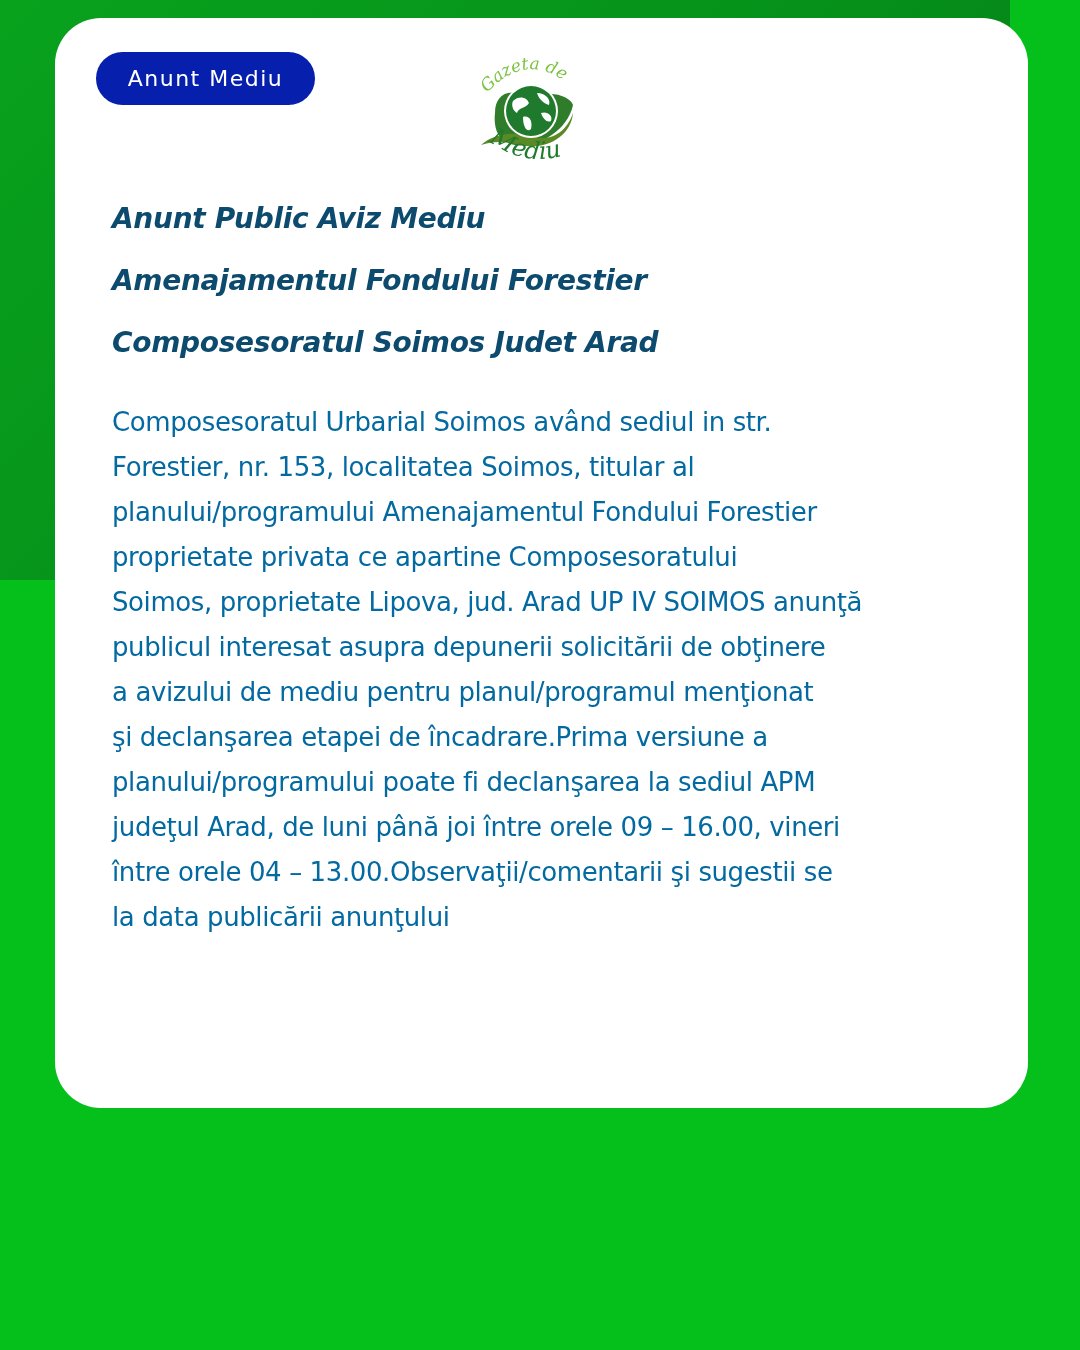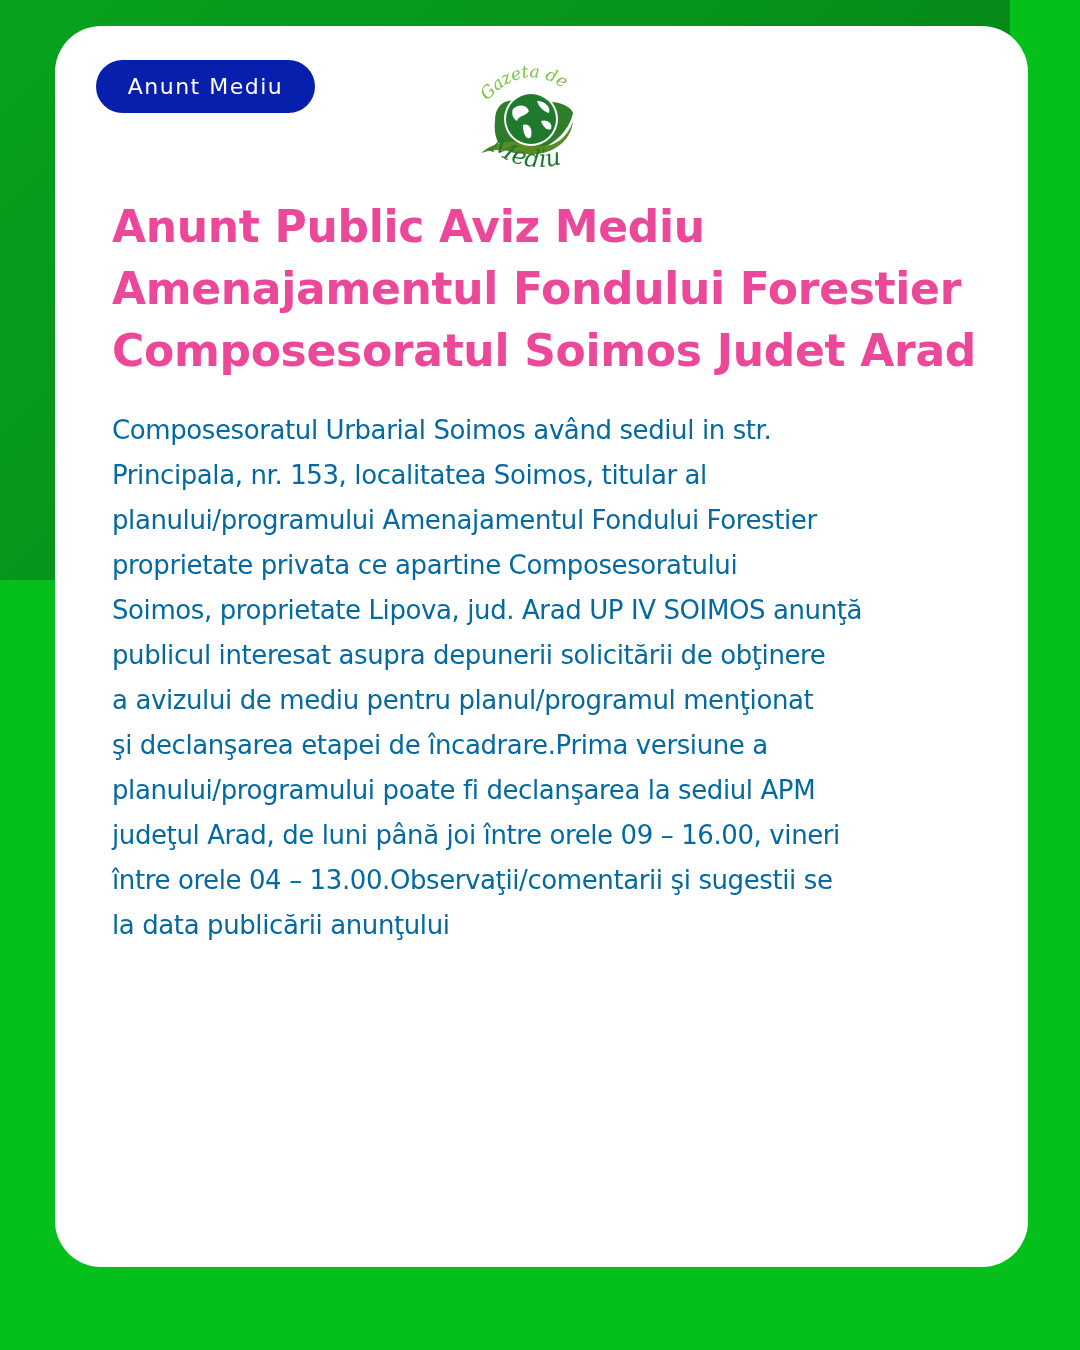--- a/index.html
+++ b/index.html
@@ -6,36 +6,36 @@
     body {
       width: 1080px; height: 1350px; position: relative; overflow: hidden;
       background: #05c01b;
       font-family: "DejaVu Sans", sans-serif;
     }
     .bg-dark-block {
       position: absolute; left: 0; top: 0; width: 1010px; height: 580px;
       background: linear-gradient(135deg, #08a21d 0%, #06921a 50%, #037717 100%);
     }
     .card {
-      position: absolute; left: 55px; top: 26px; width: 973px; height: 1241px;
+      position: absolute; left: 55px; top: 18px; width: 973px; height: 1090px;
       background: #ffffff; border-radius: 46px;
     }
     .badge {
       position: absolute; left: 41px; top: 34px; width: 219px; height: 53px;
       border-radius: 27px; background: #0620ad; color: #ffffff;
       display: flex; align-items: center; justify-content: center;
       font-family: "DejaVu Sans", sans-serif; font-size: 22px; letter-spacing: 1.5px;
     }
     .logo {
       position: absolute; left: 420px; top: 35px; width: 110px; height: 120px;
     }
     .title {
       position: absolute; left: 57px; top: 170px; width: 880px; margin: 0;
-      color: #ec4899; font-family: "DejaVu Sans", sans-serif; font-weight: bold;
-      font-size: 44px; line-height: 62px; letter-spacing: -0.3px;
+      color: #0c4a6e; font-family: "DejaVu Sans", sans-serif; font-weight: bold;
+      font-size: 28px; line-height: 62px; letter-spacing: -0.3px; font-style: italic;
     }
     .title span { display: block; white-space: nowrap; }
     .body-text {
       position: absolute; left: 57px; top: 382px; width: 880px; margin: 0;
       color: #0369a1; font-family: "DejaVu Sans", sans-serif;
       font-size: 26px; line-height: 45px; letter-spacing: -0.4px;
     }
     .body-text span { display: block; white-space: nowrap; }
   </style>
 </head>
@@ -75,21 +75,21 @@
   </div>
 
   <h1 class="title">
     <span>Anunt Public Aviz Mediu</span>
     <span>Amenajamentul Fondului Forestier</span>
     <span>Composesoratul Soimos Judet Arad</span>
   </h1>
 
   <p class="body-text">
     <span>Composesoratul Urbarial Soimos având sediul in str.</span>
-    <span>Principala, nr. 153, localitatea Soimos, titular al</span>
+    <span>Forestier, nr. 153, localitatea Soimos, titular al</span>
     <span>planului/programului Amenajamentul Fondului Forestier</span>
     <span>proprietate privata ce apartine Composesoratului</span>
     <span>Soimos, proprietate Lipova, jud. Arad UP IV SOIMOS anunţă</span>
     <span>publicul interesat asupra depunerii solicitării de obţinere</span>
     <span>a avizului de mediu pentru planul/programul menţionat</span>
     <span>şi declanşarea etapei de încadrare.Prima versiune a</span>
     <span>planului/programului poate fi declanşarea la sediul APM</span>
     <span>judeţul Arad, de luni până joi între orele 09 – 16.00, vineri</span>
     <span>între orele 04 – 13.00.Observaţii/comentarii şi sugestii se</span>
     <span>la data publicării anunţului</span>

